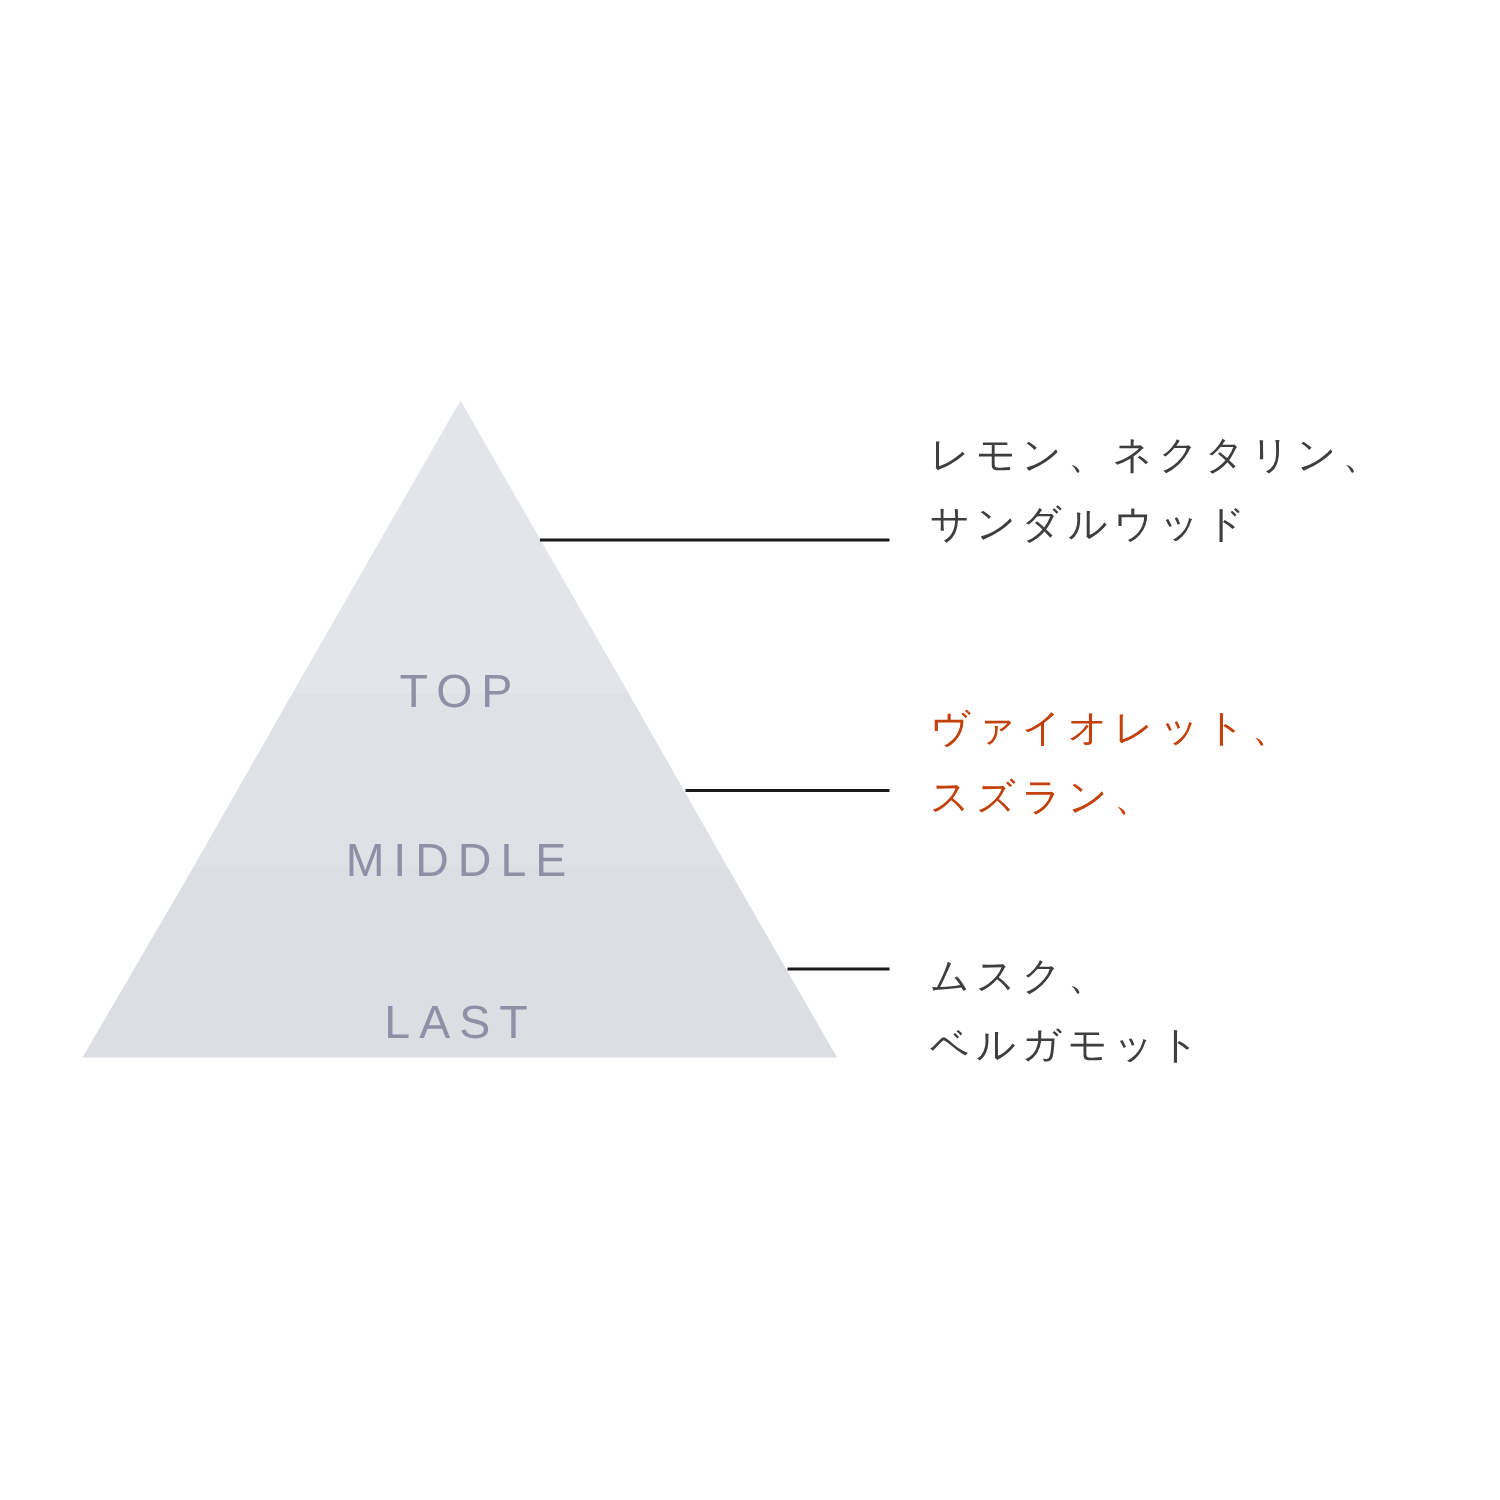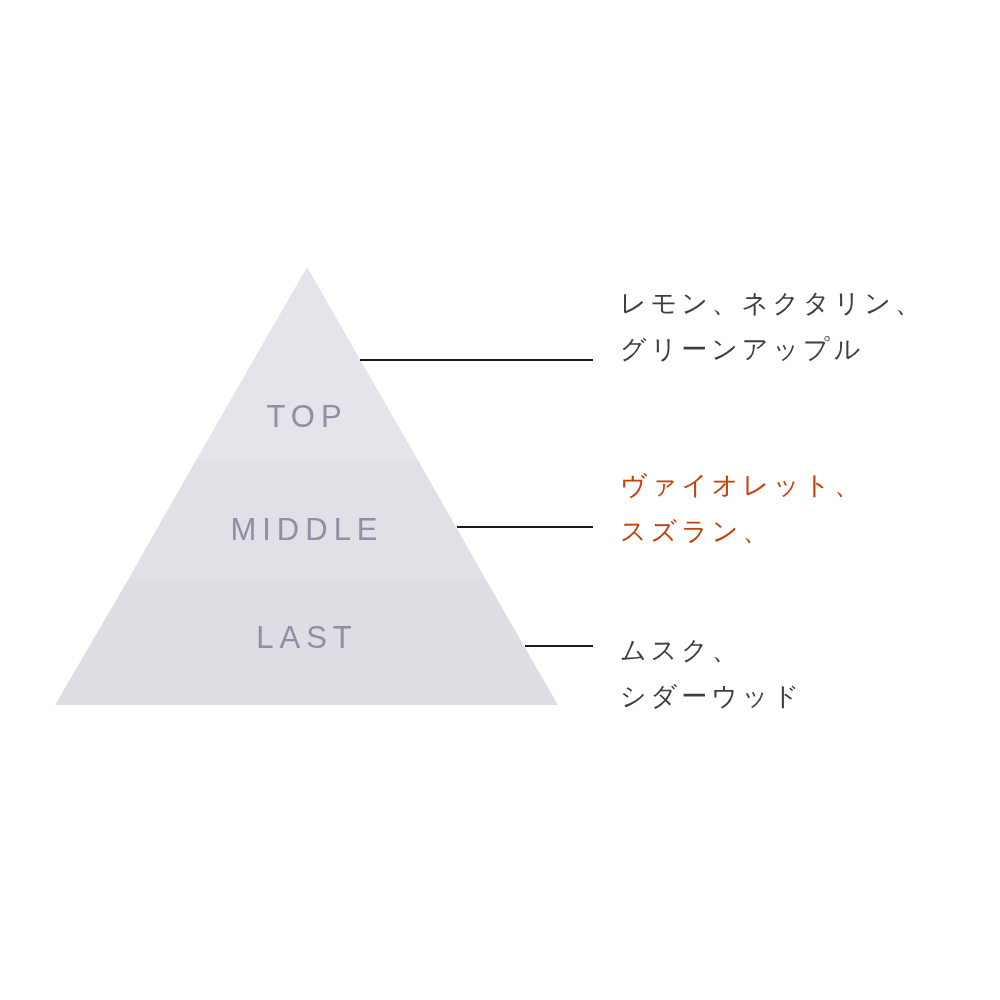--- a/index.html
+++ b/index.html
@@ -18,20 +18,21 @@
   .level-label {
     position: absolute;
     left: 57px;
     width: 500px;
     text-align: center;
     font-size: 31px;
     font-weight: 400;
     letter-spacing: 6px;
     color: #8f8fa5;
     line-height: 34px;
+    margin-top: 44px;
   }
 
   .connector {
     position: absolute;
     height: 2px;
     background: #1a1a1a;
   }
 
   .notes-block {
     position: absolute;
@@ -57,26 +58,26 @@
   <div class="level-label" style="top: 400px; color: rgb(143, 143, 165);">TOP</div>
   <div class="level-label" style="top: 621px; color: rgb(143, 143, 165);">LAST</div>
   <div class="level-label" style="top: 513px; color: rgb(143, 143, 165);">MIDDLE</div>
 
   <div class="connector" style="left: 360px; top: 359px; width: 233px; background: rgb(26, 26, 26);"></div>
   <div class="connector" style="left: 457px; top: 526px; width: 136px; background: rgb(26, 26, 26);"></div>
   <div class="connector" style="left: 525px; top: 645px; width: 68px; background: rgb(26, 26, 26);"></div>
 
   <div class="notes-block" style="top: 280px; color: rgb(62, 62, 64);">
     <div>レモン、ネクタリン、</div>
-    <div>グリーンアップル</div>
+    <div>サンダルウッド</div>
   </div>
 
   <div class="notes-block" style="top: 464px; color: #c2410c; font-family: Liberation Mono, monospace;">
     <div>ヴァイオレット、</div>
     <div>スズラン、</div>
   </div>
 
   <div class="notes-block" style="top: 627px; color: rgb(62, 62, 64);">
     <div>ムスク、</div>
-    <div>シダーウッド</div>
+    <div>ベルガモット</div>
   </div>
 
 </div>
 
 </body></html>

